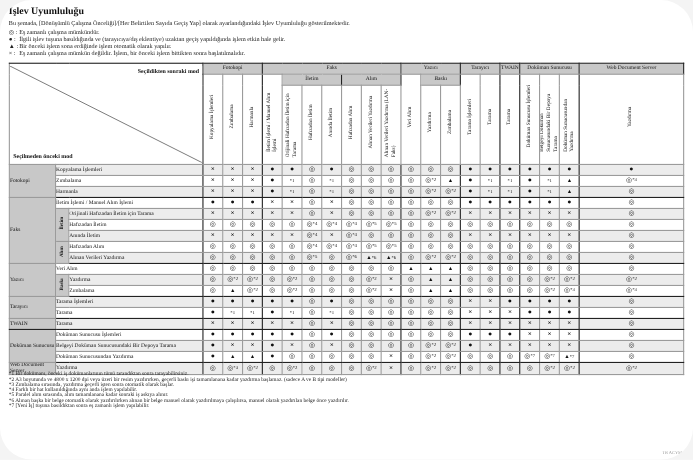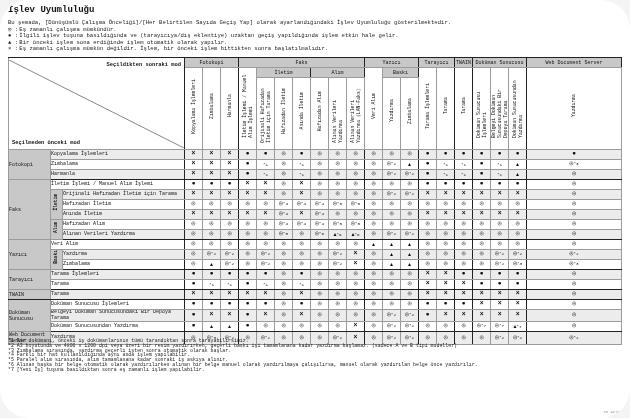--- a/index.html
+++ b/index.html
@@ -1,17 +1,17 @@
 <!DOCTYPE html>
 <html><head>
 <meta charset="utf-8">
 <style>
   html,body{margin:0;padding:0;background:#f4f4f4;}
   .page{position:relative;width:630px;height:418px;background:#ffffff;
-        font-family:Liberation Mono, monospace;color:#111;overflow:hidden;border-radius:29px;}
+        font-family:Liberation Serif, serif;color:#111;overflow:hidden;border-radius:29px;}
   .title{position:absolute;left:8px;top:5px;font-size:9px;font-weight:bold;}
   .intro{position:absolute;left:8px;top:19px;font-size:5.6px;color:#222;}
   .legend{position:absolute;left:8px;top:27px;font-size:5.6px;color:#222;}
   .legend div{height:6.4px;line-height:6.4px;white-space:nowrap;}
   .legend .sym{display:inline-block;width:8px;}
   table.compat{position:absolute;left:8px;top:57px;border-collapse:collapse;table-layout:fixed;width:614px;}
   table.compat td,table.compat th{border:1px solid #9b9b9b;padding:0;margin:0;overflow:hidden;
         font-weight:normal;vertical-align:middle;}
   th.g,td.g{background:#c8c8c8;font-size:5px;font-weight:bold;text-align:center;}
   td.g{text-align:left;padding-left:2px;}

